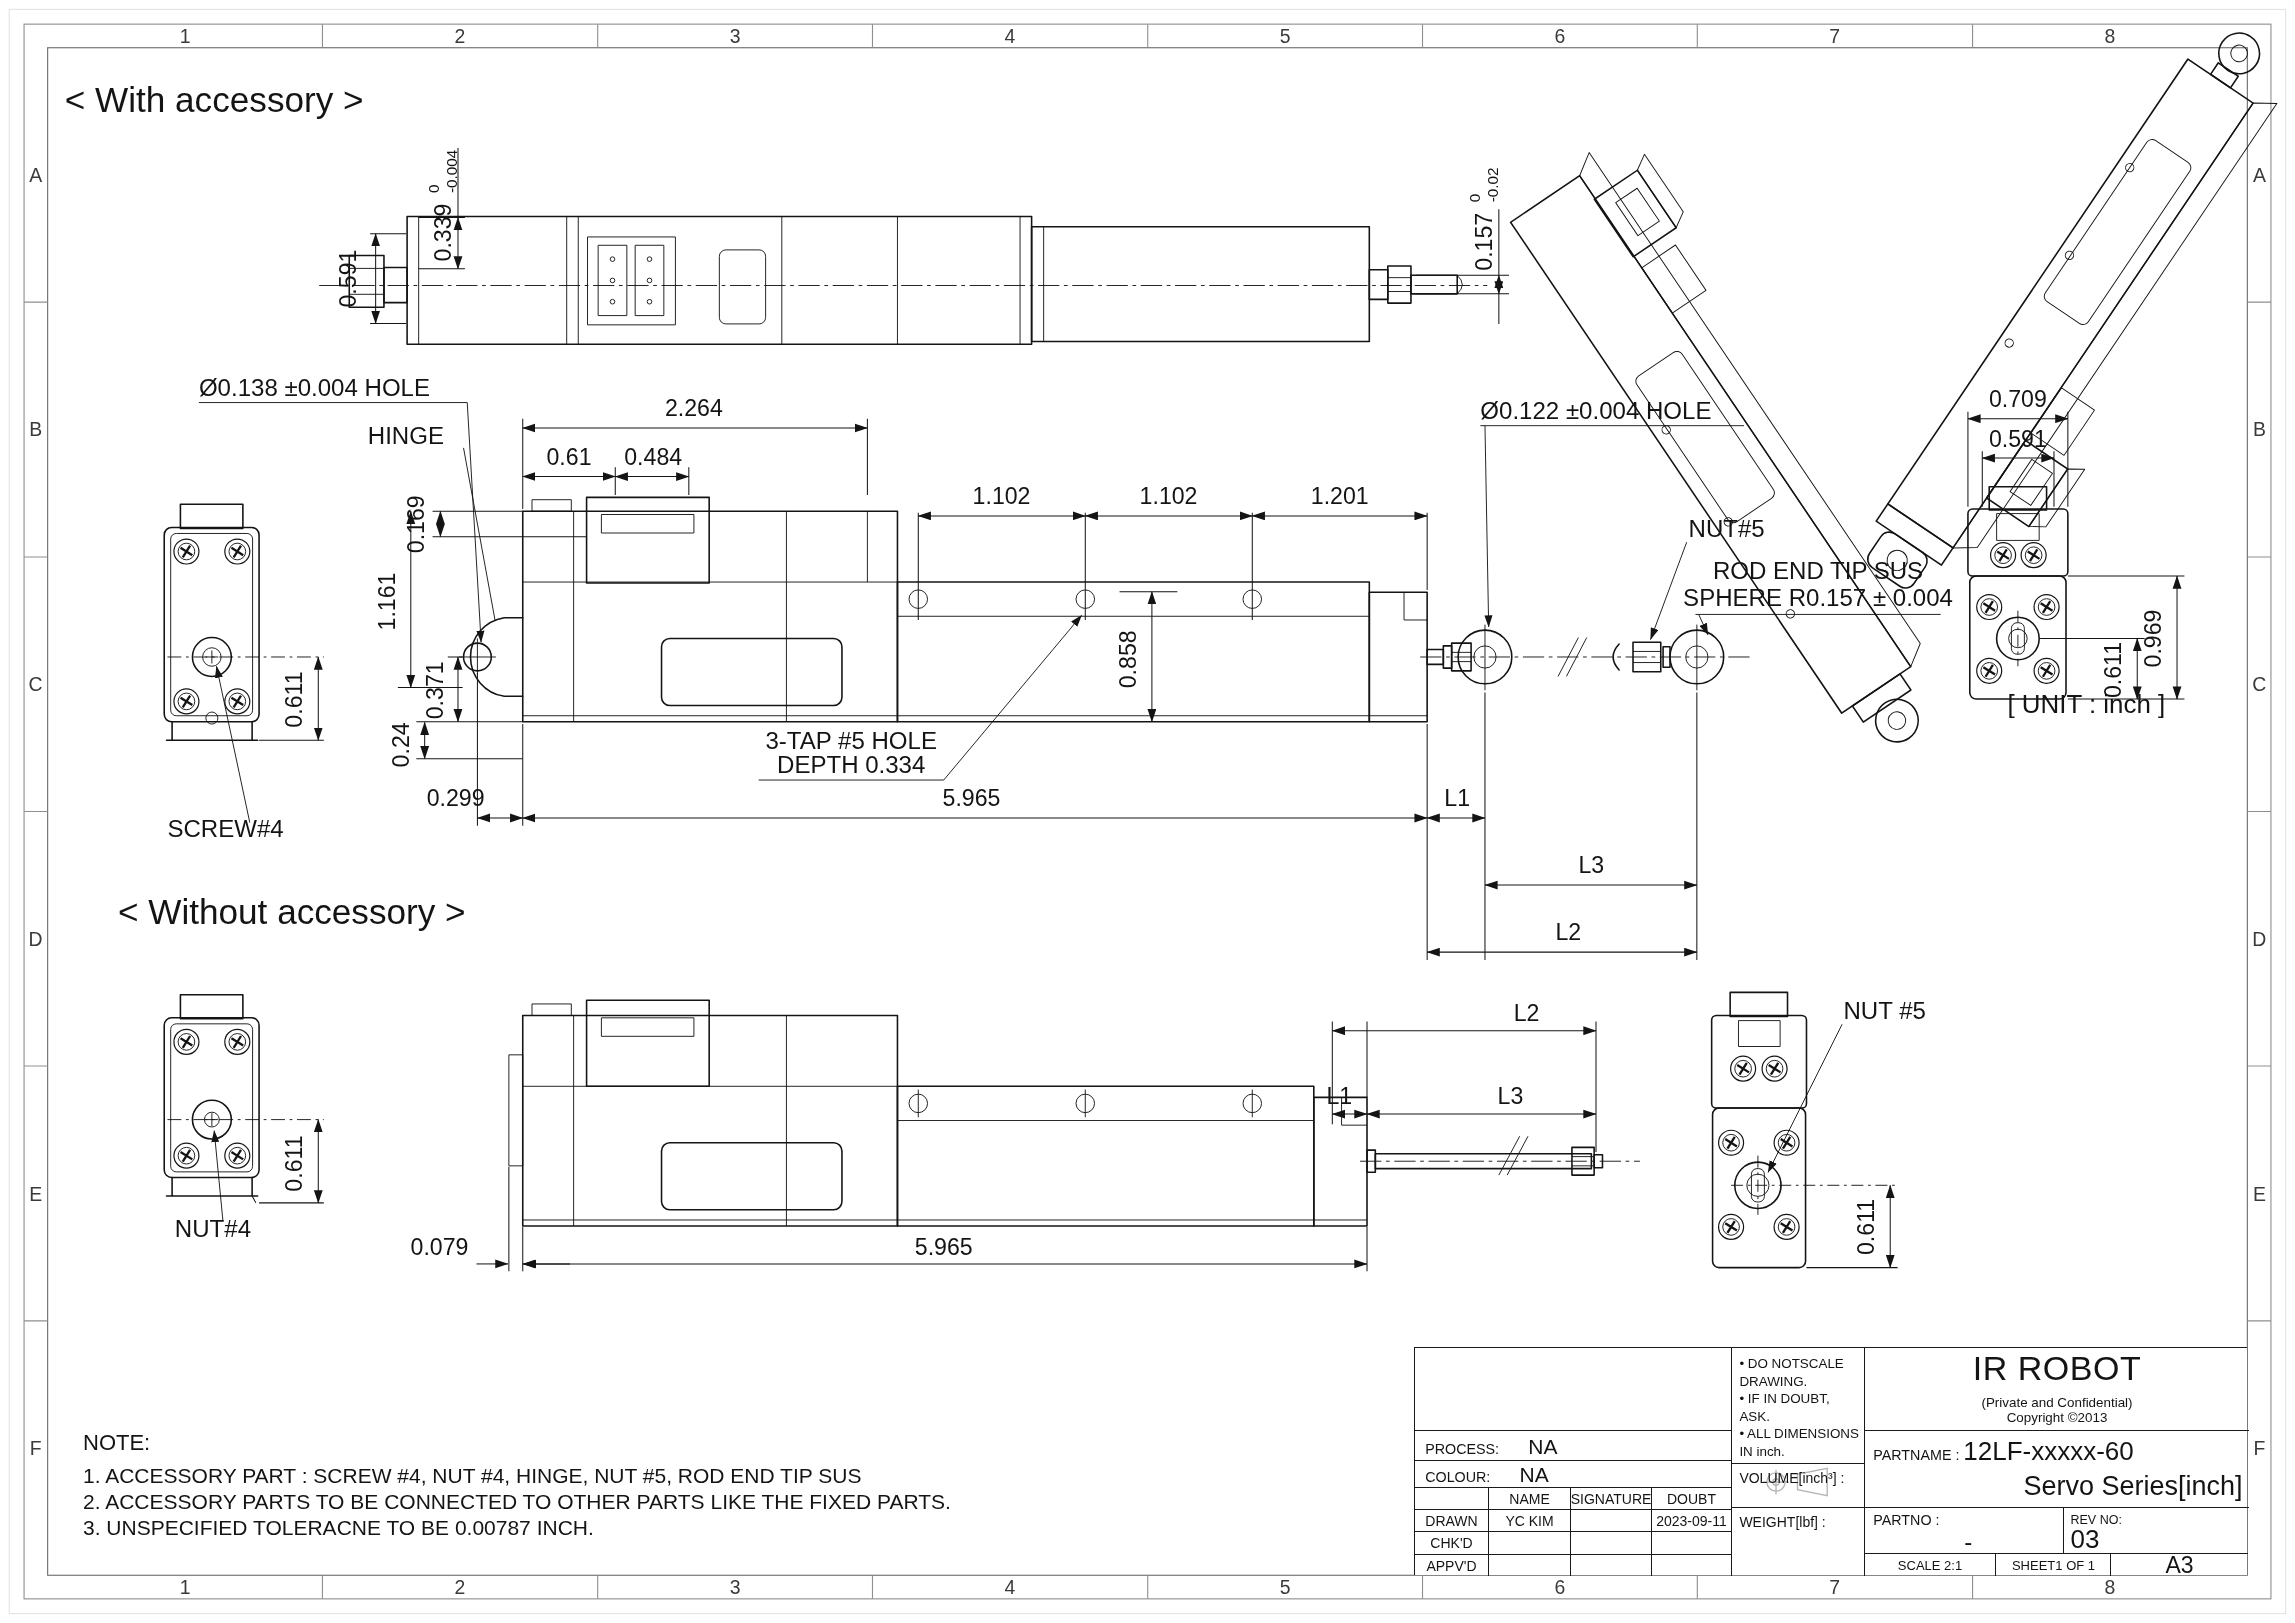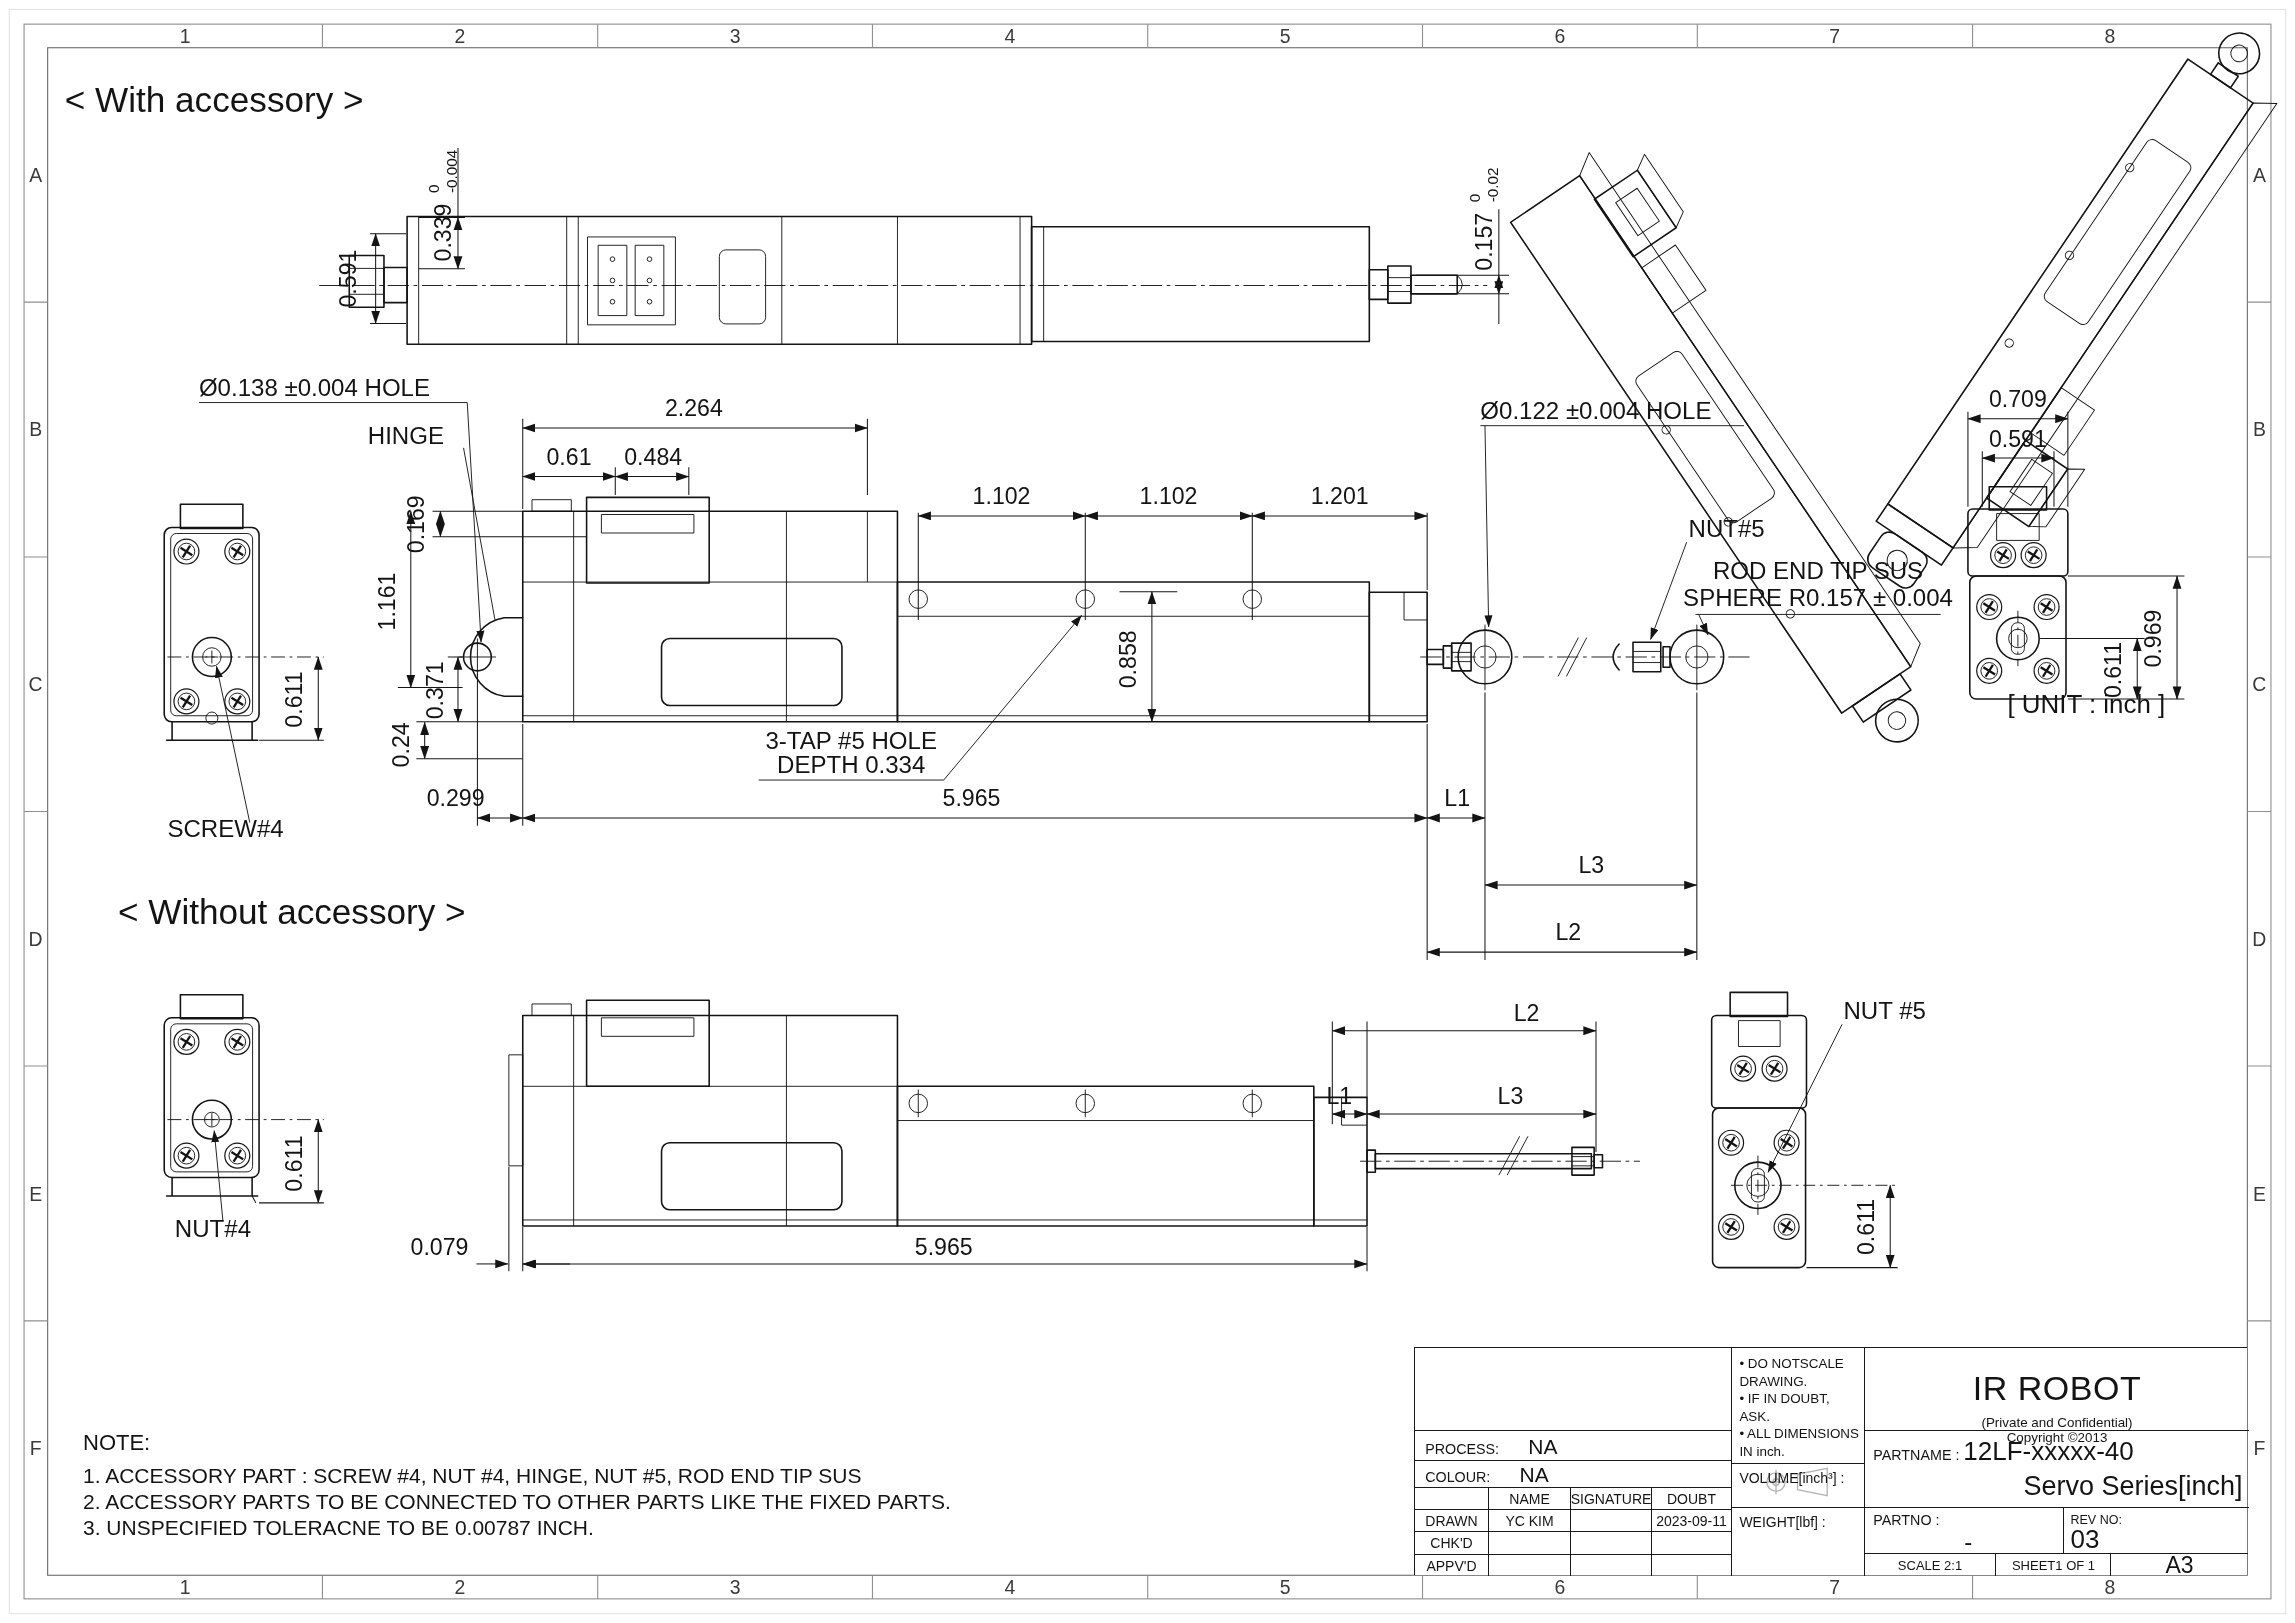--- a/index.html
+++ b/index.html
@@ -483,27 +483,27 @@
     </svg>
   </div>
   <div class="tb bl bt" style="left:316px;top:115px;width:133px;height:44px;padding:5.6px 0 0 7.4px">
     <span>VOLUME[inch³] :</span>
   </div>
   <div class="tb bl bt" style="left:316px;top:159px;width:133px;height:69px;padding:5.6px 0 0 7.4px">
     <span>WEIGHT[lbf] :</span>
   </div>
 
   <div class="tb bl" style="left:449px;top:0;width:385px;height:82px;text-align:center">
-    <div style="font-size:34px;letter-spacing:0.5px;margin-top:21px">IR ROBOT</div>
+    <div style="font-size:34px;letter-spacing:0.5px;margin-top:1px">IR ROBOT</div>
     <div style="font-size:13.4px;margin-top:7.4px">(Private and Confidential)</div>
     <div style="font-size:13.4px">Copyright ©2013</div>
   </div>
   <div class="tb bl bt" style="left:449px;top:82px;width:385px;height:77px;padding:4.6px 6.5px 0 8.3px">
     <span class="lab">PARTNAME :</span>
-    <span style="font-size:26px">12LF-xxxxx-40</span>
+    <span style="font-size:26px">12LF-xxxxx-60</span>
     <div style="font-size:27px;text-align:right;margin-top:4.6px">Servo Series[inch]</div>
   </div>
   <div class="tb bl bt" style="left:449px;top:159px;width:199px;height:46px;padding:3.7px 0 0 8.3px">
     <span class="lab">PARTNO :</span>
     <div style="font-size:24px;text-align:center">-</div>
   </div>
   <div class="tb bl bt" style="left:648px;top:159px;width:186px;height:46px;padding:2.8px 0 0 6.5px">
     <span style="font-size:12.5px">REV NO:</span>
     <div style="font-size:26px;text-align:left;margin-top:-2.8px">03</div>
   </div>

